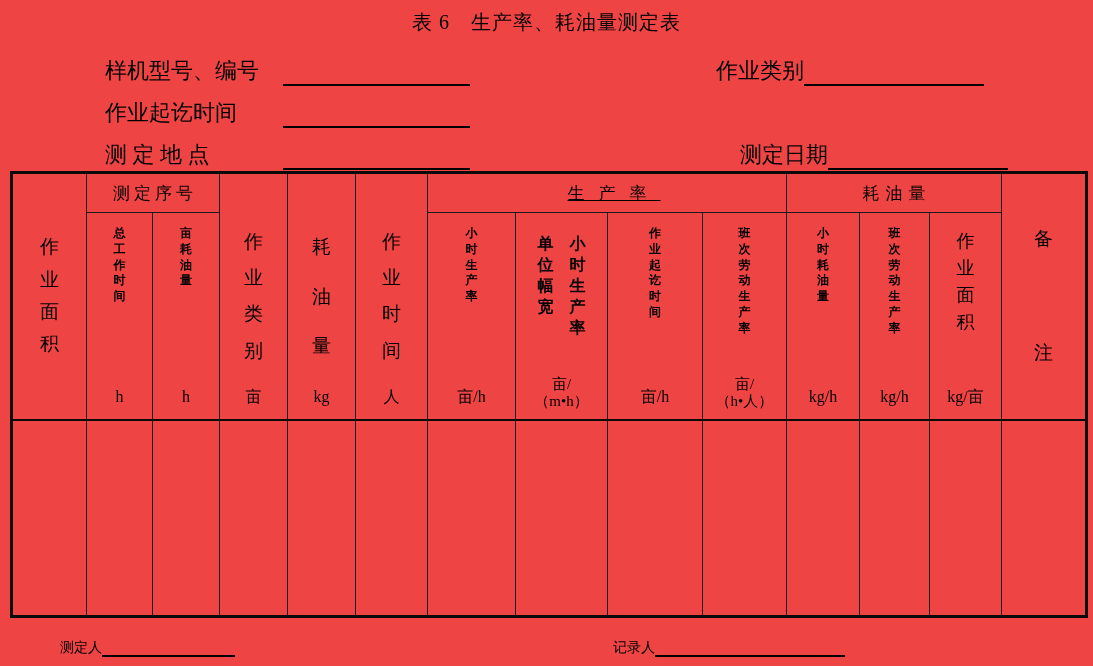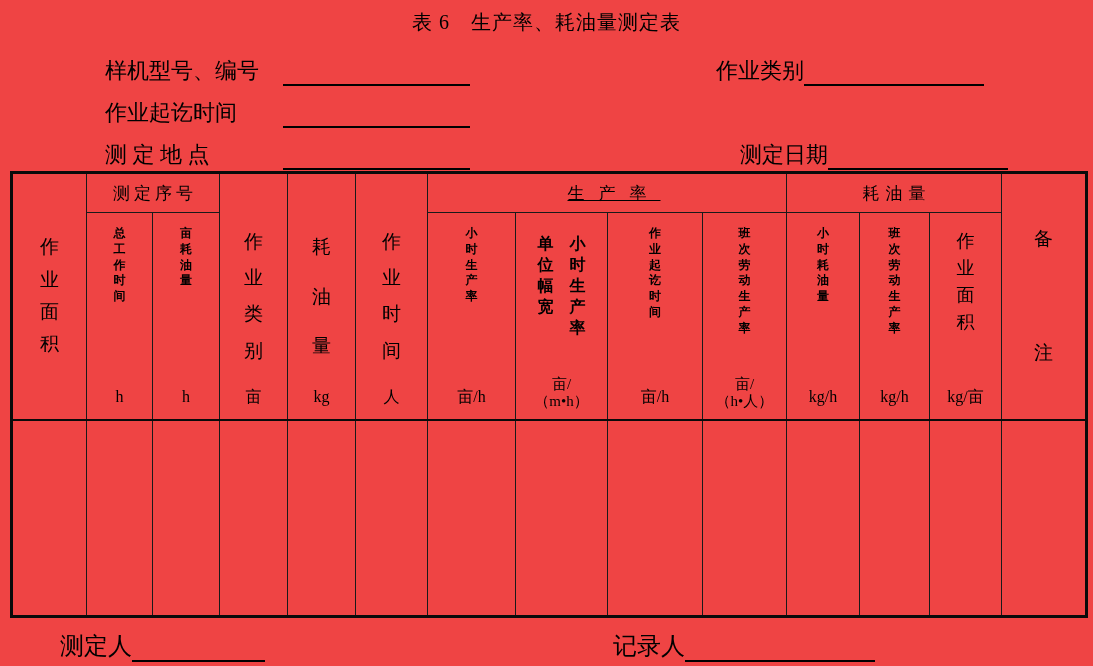--- a/index.html
+++ b/index.html
@@ -58,21 +58,21 @@
   .vname2 {
     display:flex; justify-content:center; gap:12px; margin-top:20px;
     font-size:16px; font-weight:bold; line-height:1.32;
   }
   .vname2 span { width:1.25em; word-break:break-all; text-align:center; }
   .unit {
     position:absolute; left:0; right:0; bottom:12px; text-align:center;
     font-size:16px; line-height:1.15; white-space:pre-line; font-weight:normal;
   }
   .unit.small { font-size:15px; bottom:8px; }
-  .footer-row { position:absolute; font-size:24px; white-space:nowrap;text-align:center; }
+  .footer-row { position:absolute; font-size:14px; white-space:nowrap;text-align:center; }
 </style>
 </head>
 <body>
 
 <div class="page">
 
   <div class="title">表 6　生产率、耗油量测定表</div>
 
   <div class="f-row" style="top:56px; left:105px;">
     <span class="flabel w178">样机型号、编号</span><span class="blank w187"></span>

